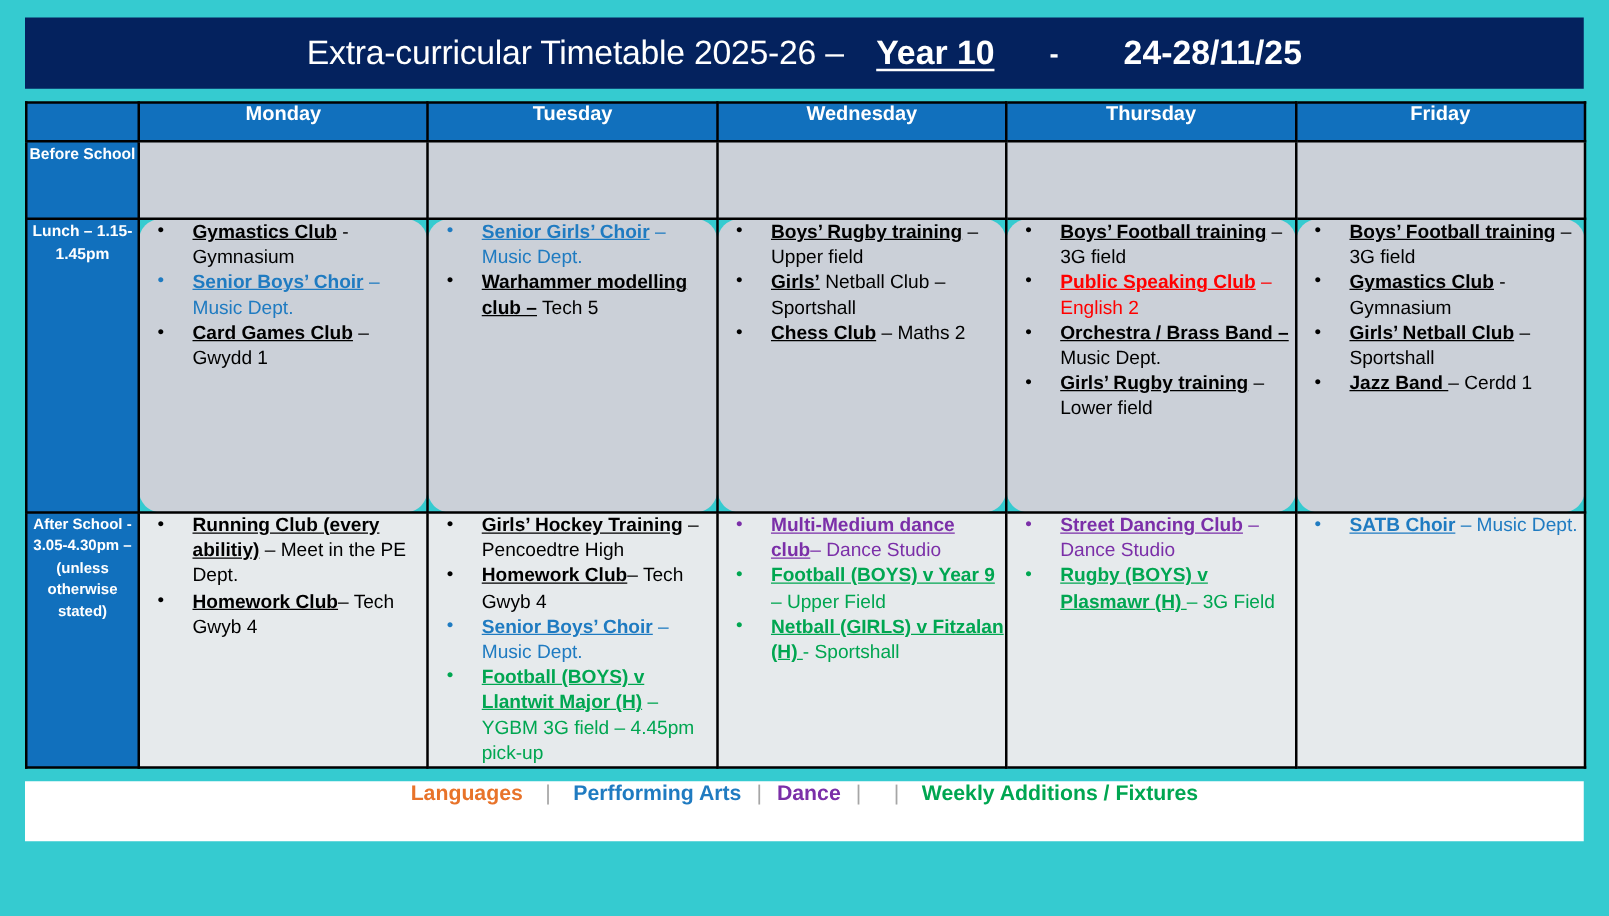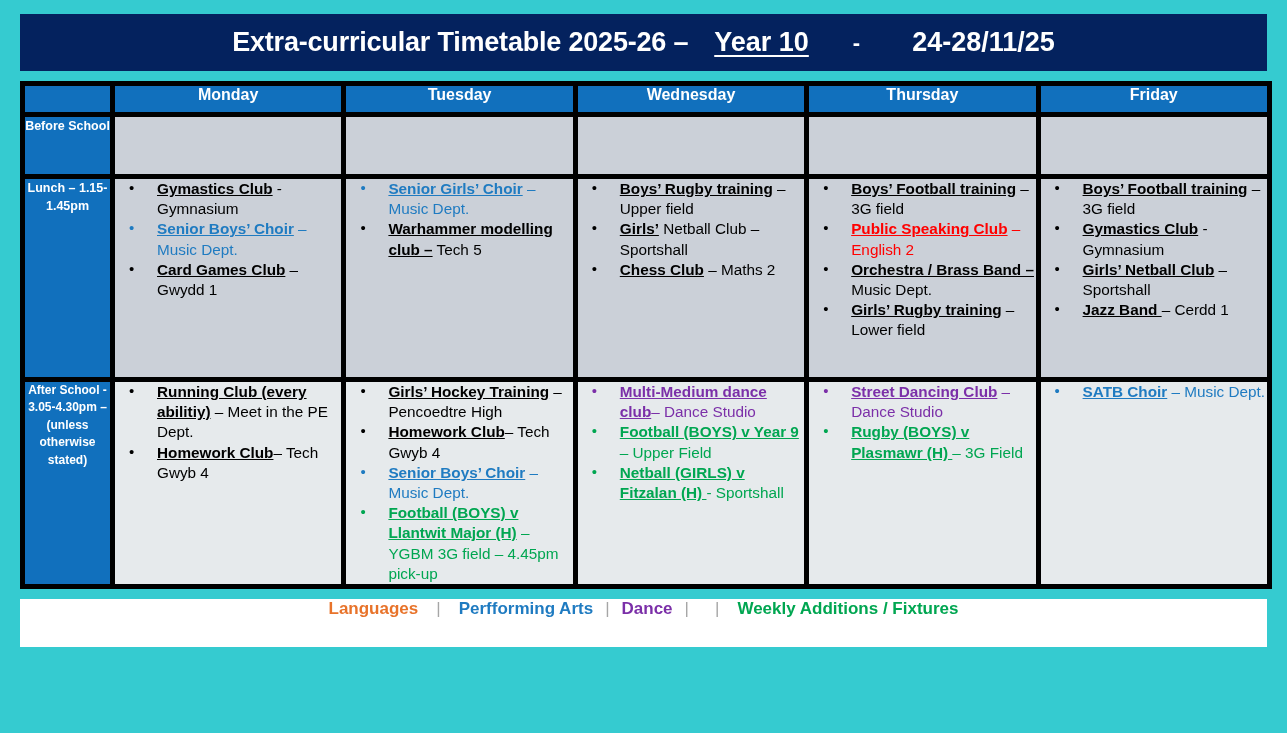--- a/index.html
+++ b/index.html
@@ -25,21 +25,21 @@
     margin: 6px 0 10px 0;
     display: flex;
     align-items: center;
     justify-content: center;
     gap: 0;
     color: #FFFFFF;
     white-space: nowrap;
   }
   .title-main {
     font-size: 27px;
-    font-weight: bold;
+    font-weight: normal;
     letter-spacing: -0.2px;
   }
   .title-year {
     font-size: 27px;
     font-weight: bold;
     text-decoration: underline;
     text-underline-offset: 4px;
     margin-left: 26px;
   }
   .title-dash {
@@ -54,21 +54,21 @@
   }
 
   
   .tt {
     border-collapse: collapse;
     width: 1247px;
     table-layout: fixed;
     border: 2px solid #000;
   }
   .tt td, .tt th {
-    border: 5px solid #000000;
+    border: 2px solid #000000;
     vertical-align: top;
     padding: 0;
   }
 
   col.c-label { width: 90px; }
   col.c-day   { width: 231.4px; }
 
   
   .hdr {
     background: #1170BD;
@@ -93,21 +93,21 @@
     padding: 2px 4px;
   }
   .rlabel.small { font-size: 12px; }
 
   
   .fill-dark  { background: #CBD0D8; }
   .fill-light { background: #E6EAEC; }
 
   .row-before td.cell  { height: 62px; }
   .row-break  td.cell  { height: 38px; }
-  .row-lunch  td.cell  { height: 203px; }
+  .row-lunch  td.cell  { height: 235px; border-radius: 18px; }
   .row-after  td.cell  { height: 180px; }
 
   .cell { padding: 6px 6px 4px 4px; }
 
   
   ul.items {
     list-style: none;
     margin: 0;
     padding: 0;
   }

